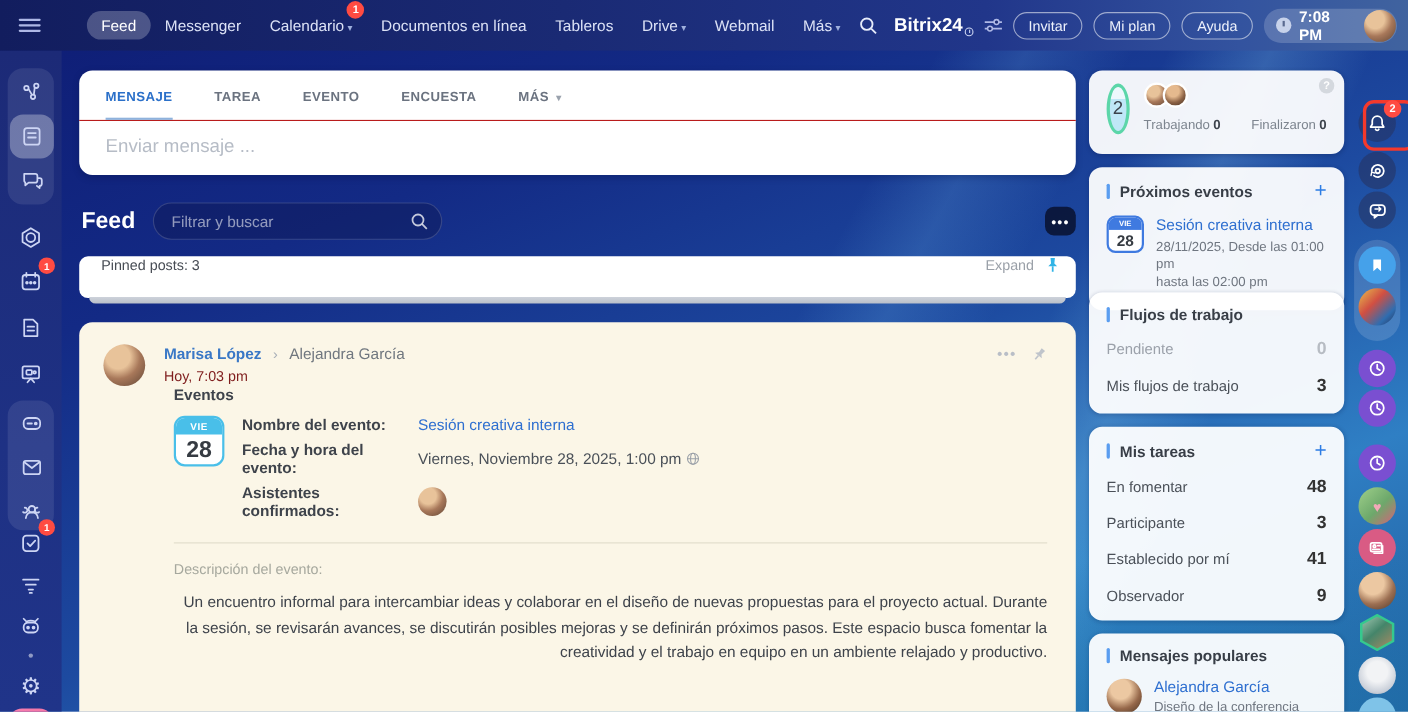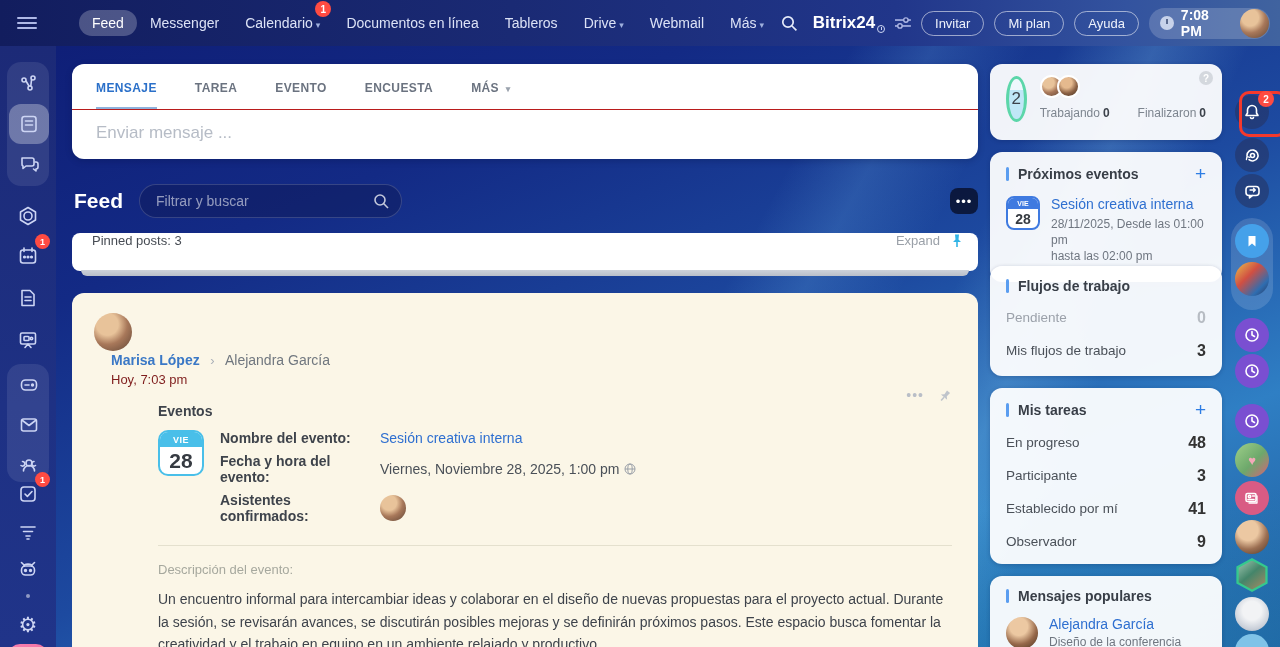--- a/index.html
+++ b/index.html
@@ -73,21 +73,21 @@
   .filter-search { position:absolute; right:11px; top:8px; }
   .dots-btn { margin-left:auto; width:28px; height:26px; border-radius:8px; background:rgba(8,14,40,.80); color:#fff; display:flex; align-items:center; justify-content:center; font-size:13px; letter-spacing:1px; cursor:pointer; }
 
   .pinned { position:absolute; left:0; right:0; top:187px; height:38px; background:#fff; border-radius:8px; display:flex; align-items:flex-start; padding:0 14px 0 20px; z-index:2; }
   .pinned::after { content:""; position:absolute; left:9px; right:9px; bottom:-5px; height:6px; background:linear-gradient(#cdd2da,#b9bfc9); border-radius:0 0 8px 8px; z-index:-1; }
   .pinned-label { font-size:13px; color:#474c54; }
   .pinned-right { margin-left:auto; display:flex; align-items:center; gap:10px; }
   .expand { font-size:13px; color:#9aa0a8; cursor:pointer; }
 
   .post { position:absolute; left:0; right:0; top:247px; bottom:-1px; background:#fbf6e7; border-radius:12px 12px 0 0; padding:20px 26px 0 22px; }
-  .post-head { display:flex;flex-direction:column; }
+  .post-head { display:flex; }
   .post-avatar { width:38px; height:38px; }
   .post-head-text { margin-left:17px; }
   .post-author { font-size:14px; font-weight:bold; color:#3a78c6; cursor:pointer; }
   .bc-sep { color:#a9afb8; font-size:13px; margin:0 6px; }
   .post-recipient { font-size:14px; color:#70777f; cursor:pointer; }
   .post-time { font-size:13px; color:#7f1d1d; margin-top:3px; }
   .post-head-actions { margin-left:auto; display:flex; align-items:flex-start; gap:14px; color:#b9bec7; }
   .post-dots { font-size:14px; letter-spacing:1px; cursor:pointer; }
   .post-body { margin-left:64px; }
   .post-section { font-size:14px; font-weight:bold; color:#3e434b; }
@@ -96,21 +96,21 @@
   .date-badge .wd { height:15px; background:#49bfe9; color:#fff; font-size:9px; font-weight:bold; letter-spacing:.5px; display:flex; align-items:center; justify-content:center; }
   .date-badge .d { height:27px; display:flex; align-items:center; justify-content:center; font-size:21px; font-weight:bold; color:#363b42; }
   .event-fields { margin-left:16px; font-size:14px; }
   .ef-row { display:flex; align-items:center; margin-bottom:7px; }
   .ef-label { font-weight:bold; color:#3e434b; width:160px; flex:none; }
   .ef-link { color:#2e6fd0; cursor:pointer; }
   .ef-val { color:#4a5058; display:flex; align-items:center; gap:5px; }
   .attendee { width:26px; height:26px; cursor:pointer; }
   .post-divider { border-top:1px solid rgba(90,95,60,.14); margin:14px 0 0 0; }
   .desc-label { margin:16px 0 0 0; font-size:13px; color:#a6a89e; }
-  .desc-text { margin-top:11px; font-size:14px; line-height:1.62; color:#3e434b; max-width:828px; }
+  .desc-text { margin-top:11px; font-size:14px; line-height:1.62; color:#3e434b; max-width:828px;text-align:right; }
 
   
   .rsb { position:absolute; left:990px; top:46px; width:232px; bottom:0; }
   .card { position:absolute; left:0; right:0; background:rgba(255,255,255,.94); border-radius:12px; box-shadow:0 1px 4px rgba(10,20,60,.22); padding:12px 16px; }
   .card-title-row { display:flex; align-items:center; }
   .accent { width:3px; height:14px; border-radius:2px; background:#5a9df0; margin-right:9px; }
   .card-title { font-size:14px; font-weight:bold; color:#383e47; }
   .plus { margin-left:auto; color:#2e7de4; font-size:19px; line-height:1; cursor:pointer; }
 
   .pulse-card { top:18px; height:76px; display:flex; align-items:flex-start; padding-top:10px; }
@@ -481,21 +481,21 @@
     </div>
   </div>
 
   <div class="card rows-card tasks-card">
     <div class="card-title-row">
       <span class="accent"></span>
       <span class="card-title">Mis tareas</span>
       <span class="plus">+</span>
     </div>
     <div class="crow" style="margin-top:7px;">
-      <span class="lbl">En progreso</span>
+      <span class="lbl">En fomentar</span>
         <span class="val">48</span>
     </div>
     <div class="crow">
       <span class="lbl">Participante</span>
         <span class="val">3</span>
     </div>
     <div class="crow">
       <span class="lbl">Establecido por mí</span>
         <span class="val">41</span>
     </div>

